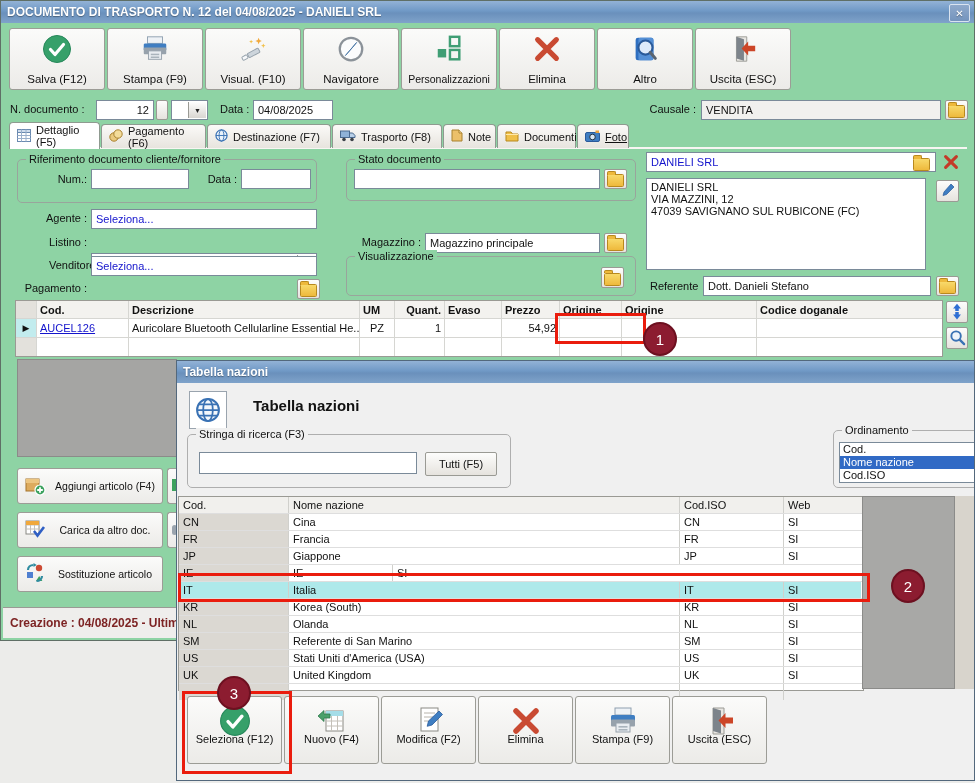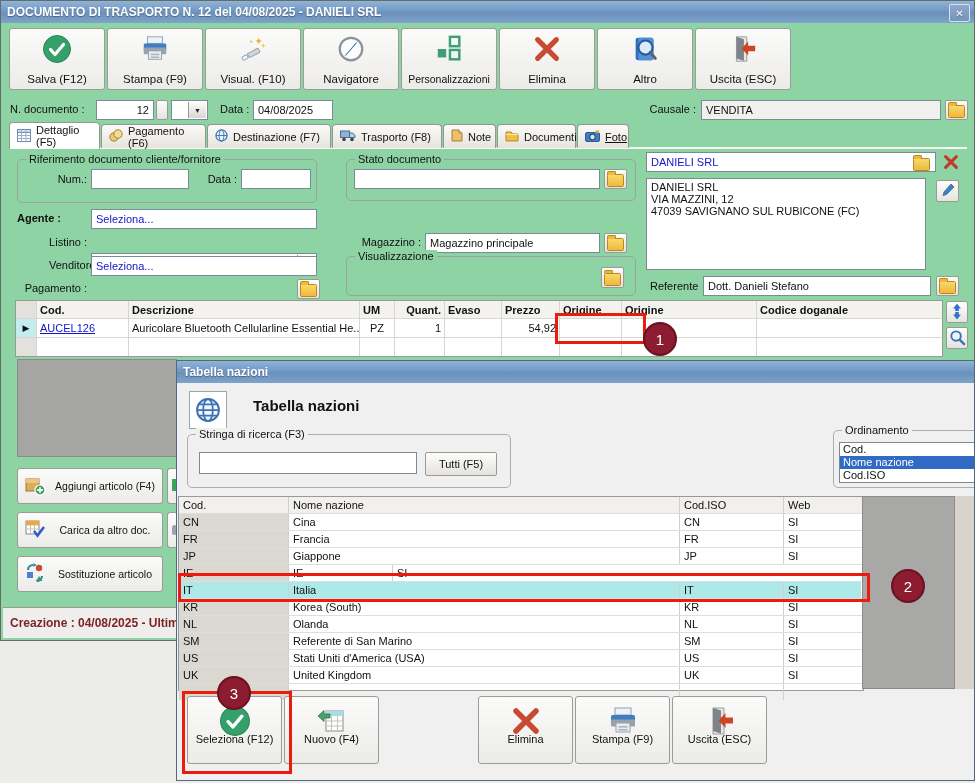--- a/index.html
+++ b/index.html
@@ -256,21 +256,21 @@
   </div>
 
   <fieldset style="left:16px;top:152px;width:300px;height:50px;">
     <legend class="leg-green">Riferimento documento cliente/fornitore</legend>
   </fieldset>
   <div class="abs lbl" style="left:38px;top:172px;width:48px;text-align:right;">Num.:</div>
   <div class="tb abs" style="left:90px;top:168px;width:98px;height:20px;"></div>
   <div class="abs lbl" style="left:196px;top:172px;width:40px;text-align:right;">Data :</div>
   <div class="tb abs" style="left:240px;top:168px;width:70px;height:20px;"></div>
 
-  <div class="abs lbl" style="left:16px;top:211px;width:86px;text-align:left;font-weight:bold;">Agente :</div>
+  <div class="abs lbl" style="left:0;top:211px;width:86px;text-align:right;">Agente :</div>
   <div class="tb abs link" style="left:90px;top:208px;width:226px;height:20px;">Seleziona...</div>
   <div class="abs lbl" style="left:0;top:235px;width:86px;text-align:right;">Listino :</div>
   <div class="dd abs" style="left:90px;top:232px;width:226px;height:20px;">
     <span>Predefinito (Listino al pubblico)</span>
     <span class="arr">▼</span>
   </div>
   <div class="abs lbl" style="left:0;top:258px;width:86px;text-align:right;padding-left:48px;">Venditore :</div>
   <div class="tb abs link" style="left:90px;top:255px;width:226px;height:20px;">Seleziona...</div>
   <div class="abs lbl" style="left:0;top:281px;width:86px;text-align:right;">Pagamento :</div>
   <div class="dd abs" style="left:90px;top:278px;width:202px;height:20px;">
@@ -546,20 +546,30 @@
     <span class="ti">
         <svg width="32" height="32" viewBox="0 0 32 32">
           <rect x="10" y="6" width="17" height="20" fill="#fff" stroke="#8a8a84"></rect>
           <rect x="10" y="6" width="17" height="5" fill="#a5dde8"></rect>
           <path d="M10 16h17M10 21h17M15.5 11v15M21.5 11v15" stroke="#c4c0b8"></path>
           <path d="M14 9H8V5.5L2 11l6 5.5V13h6z" fill="#4aa06a" stroke="#2f7a4c" stroke-width="0.8"></path>
         </svg>
       </span>
     <span>Nuovo (F4)</span>
   </div>
+  <div class="dlg-btn" style="left:204px;top:335px;">
+    <span class="ti">
+        <svg width="32" height="32" viewBox="0 0 32 32">
+          <rect x="8" y="3" width="17" height="23" fill="#fff" stroke="#8a8a84"></rect>
+          <path d="M11 8h11M11 12h11M11 16h8" stroke="#b8b4ac"></path>
+          <path d="M26 6l3.5 3.5L19 20l-4.8 1.3L15.5 16z" fill="#3f7ec2" stroke="#2a5a9a" stroke-width="0.8"></path>
+        </svg>
+      </span>
+    <span>Modifica (F2)</span>
+  </div>
   <div class="dlg-btn" style="left:301px;top:335px;">
     <span class="ti">
         <svg width="32" height="32" viewBox="0 0 32 32">
           <path d="M6 6L26 26M26 6L6 26" stroke="#c94a32" stroke-width="5.5" stroke-linecap="round"></path>
         </svg>
       </span>
     <span>Elimina</span>
   </div>
   <div class="dlg-btn" style="left:398px;top:335px;">
     <span class="ti">

